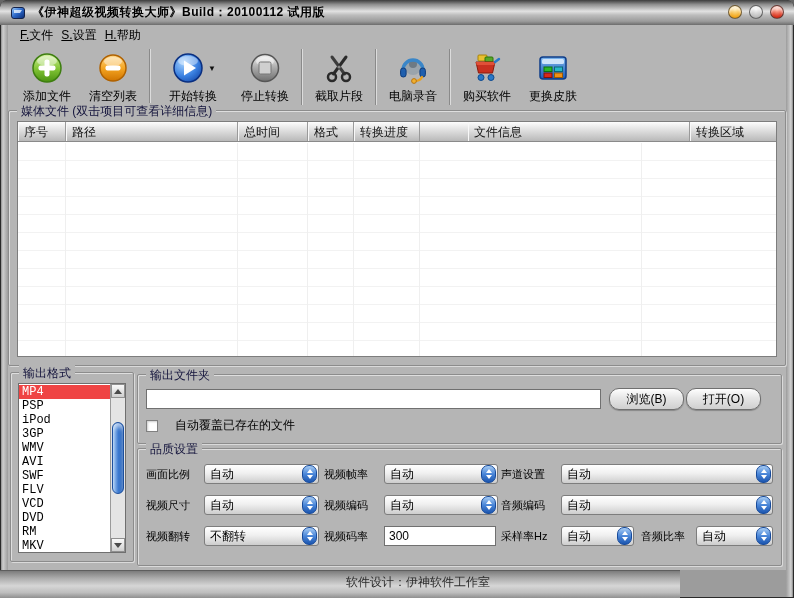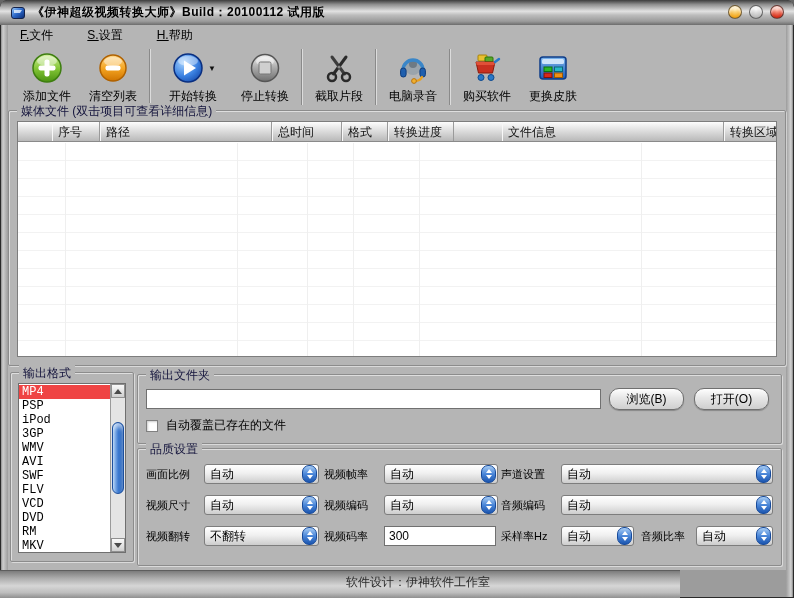--- a/index.html
+++ b/index.html
@@ -20,42 +20,42 @@
   .title-text{font-size:12px;font-weight:bold;color:#000;letter-spacing:.5px;}
   .win-controls{position:absolute;right:10px;top:5px;display:flex;gap:7px;}
   .wbtn{width:14px;height:14px;border-radius:50%;border:1px solid rgba(60,60,60,.7);
         box-shadow:inset 0 3px 3px rgba(255,255,255,.75);}
   .wbtn.min{background:radial-gradient(circle at 50% 30%,#ffe9a8,#f2a71b 70%,#b66d00);}
   .wbtn.max{background:radial-gradient(circle at 50% 30%,#f4f4f4,#bdbdbd 70%,#8a8a8a);}
   .wbtn.cls{background:radial-gradient(circle at 50% 30%,#ffb3a0,#d8311c 70%,#8f1206);}
   
   .content{position:absolute;left:8px;top:25px;width:778px;height:545px;background:#b5b5b5;}
   
-  .menubar{display:flex;align-items:center;height:20px;padding-left:8px;gap:26px;}
+  .menubar{display:flex;align-items:center;height:20px;padding-left:8px;}
   .menu-item{font-size:12px;color:#000;padding:1px 4px;cursor:default;display:inline-block;}
   .menu-item::first-letter{text-decoration:underline;}
   
   .toolbar{display:flex;align-items:flex-start;height:64px;padding:2px 0 0 6px;}
   .tbtn{width:66px;display:flex;flex-direction:column;align-items:center;padding-top:2px;}
   .tbtn .ticon{height:38px;display:flex;align-items:center;justify-content:center;}
   .tbtn .tlabel{font-size:12px;color:#000;margin-top:1px;white-space:nowrap;}
   .tsep{width:2px;height:56px;margin:2px 3px 0 3px;
         background:linear-gradient(90deg,#8a8a8a 0 1px,#dcdcdc 1px 2px);}
   .drop-arrow{font-size:8px;color:#111;margin-left:2px;align-self:center;}
   
   .groupbox{position:absolute;border:1px solid #8c8c8c;border-radius:2px;
             box-shadow:inset 1px 1px 0 rgba(255,255,255,.55),1px 1px 0 rgba(255,255,255,.5);}
   .gb-label{position:absolute;top:-8px;left:8px;background:#b5b5b5;padding:0 4px;
             font-size:12px;color:#14143c;white-space:nowrap;}
   
   .media-group{left:0;top:85px;width:778px;height:256px;}
   .table{position:absolute;left:8px;right:8px;top:10px;bottom:8px;border:1px solid #7d7d7d;background:#fff;}
   .thead{display:flex;height:20px;
          background:linear-gradient(180deg,#fdfdfd 0%,#dedede 45%,#b9b9b9 100%);
-         border-bottom:1px solid #8a8a8a;padding-left:34px;}
+         border-bottom:1px solid #8a8a8a;}
   .th{font-size:12px;color:#111;padding:2px 0 0 6px;
       border-right:1px solid #9a9a9a;box-shadow:inset 1px 0 0 #f8f8f8;white-space:nowrap;overflow:hidden;}
   .tbody{position:absolute;left:0;right:0;top:21px;bottom:0;background:
          repeating-linear-gradient(180deg,#ffffff 0px,#ffffff 17px,#f2f2f2 17px,#f2f2f2 18px);
          display:flex;}
   .bcol{border-right:1px solid #efefef;height:100%;}
   
   .format-group{left:2px;top:347px;width:124px;height:190px;}
   .listbox{position:absolute;left:7px;top:10px;right:7px;bottom:8px;background:#fff;
            border:1px solid #6f6f6f;display:flex;}
@@ -70,26 +70,26 @@
   .tri-up{width:0;height:0;border-left:4px solid transparent;border-right:4px solid transparent;border-bottom:5px solid #4a4a4a;}
   .tri-dn{width:0;height:0;border-left:4px solid transparent;border-right:4px solid transparent;border-top:5px solid #4a4a4a;}
   .sb-thumb{position:absolute;left:1px;top:38px;width:12px;height:72px;border-radius:6px;
             background:linear-gradient(90deg,#9ec6f2,#3a78d0 55%,#1f5cb4);border:1px solid #1c4f9e;
             box-shadow:inset 0 4px 4px rgba(255,255,255,.6);}
   
   .folder-group{left:129px;top:349px;width:645px;height:70px;}
   .field{background:#fff;border:1px solid #707070;height:20px;font-size:12px;padding:0 4px;}
   .folder-row{position:absolute;left:8px;top:13px;right:8px;display:flex;align-items:center;}
   .path-input{width:455px;}
-  .btn{height:22px;width:75px;margin-left:10px;border:1px solid #6f6f6f;border-radius:10px;
+  .btn{height:22px;width:75px;margin-left:2px;border:1px solid #6f6f6f;border-radius:10px;
        background:linear-gradient(180deg,#fefefe,#e6e6e6 45%,#cfcfcf);
        font-size:12px;color:#000;display:flex;align-items:center;justify-content:center;
        box-shadow:0 1px 1px rgba(0,0,0,.25);}
   .btn:first-of-type{margin-left:8px;}
-  .check-row{position:absolute;left:8px;top:42px;display:flex;align-items:center;gap:8px;}
+  .check-row{position:absolute;left:8px;top:42px;display:flex;align-items:center;gap:17px;}
   .checkbox{width:12px;height:12px;background:#fff;border:1px solid #808080;box-shadow:inset 1px 1px 2px #cfcfcf;}
   .check-label{font-size:12px;color:#000;}
   
   .quality-group{left:129px;top:423px;width:645px;height:118px;}
   .qrow{position:absolute;left:8px;right:8px;display:flex;align-items:center;height:22px;}
   .qr1{top:14px;} .qr2{top:45px;} .qr3{top:76px;}
   .ql{width:58px;font-size:11px;color:#000;flex-shrink:0;white-space:nowrap;}
   .ql2{width:60px;margin-left:5px;} .ql3{width:60px;margin-left:3px;}
   .ql4{width:55px;margin-left:7px;}
   .dd{height:20px;border:1px solid #7d7d7d;border-radius:3px;position:relative;

